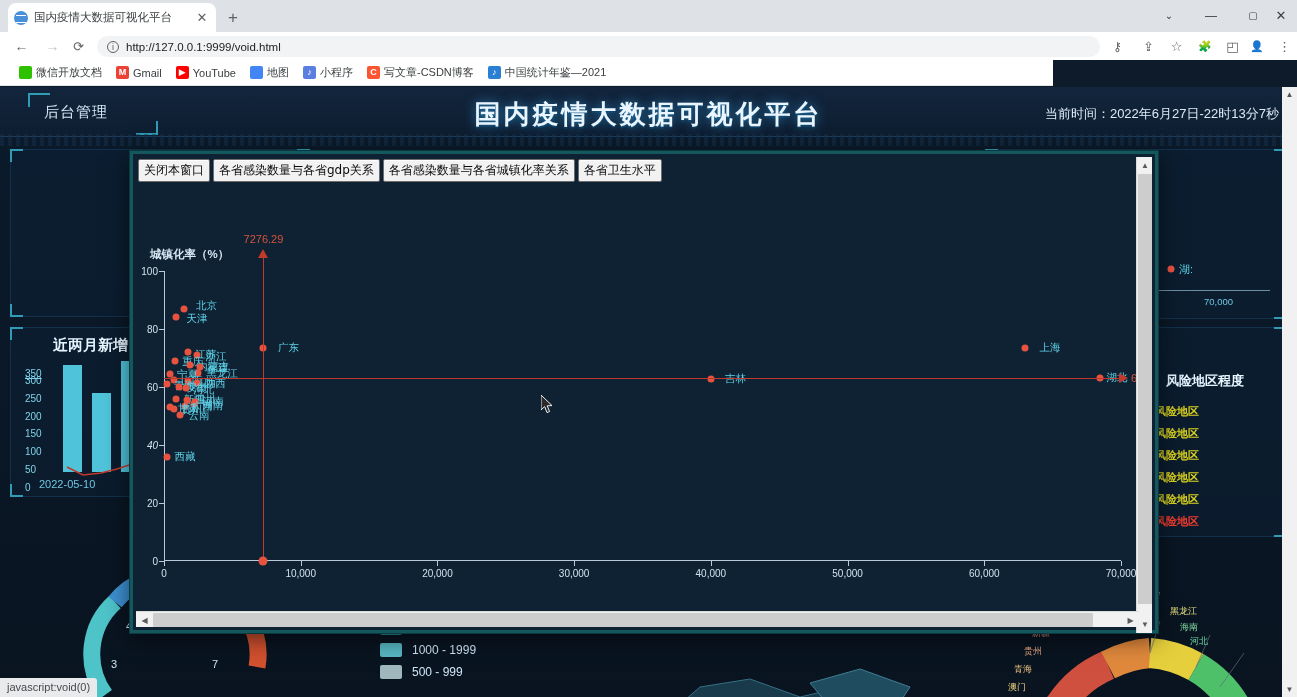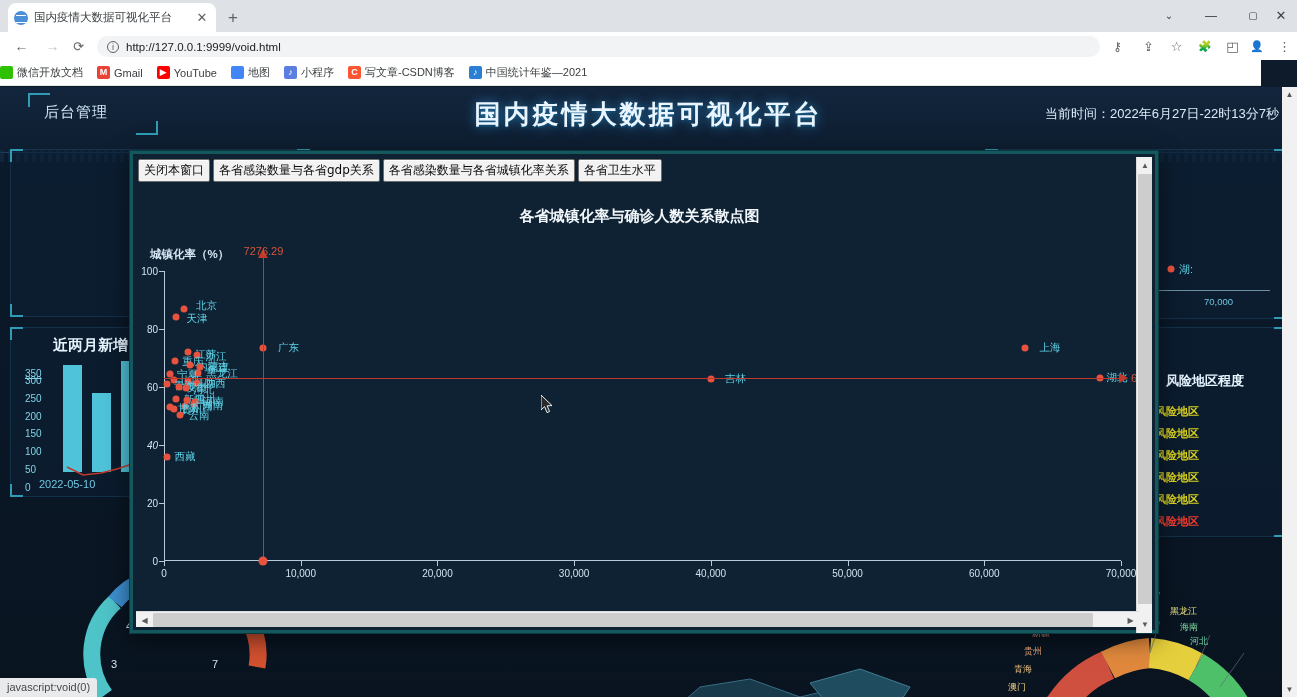--- a/index.html
+++ b/index.html
@@ -70,39 +70,39 @@
     font-size: 9px; line-height: 10px; text-align: center; color: #5f6368; flex: none;
   }
   .omni-url { font-size: 11.5px; color: #202124; }
   .tb-icon {
     position: absolute; top: 5px; width: 19px; height: 19px;
     color: #5f6368; display: flex; align-items: center; justify-content: center;
     font-size: 13px;
   }
 
   .bookmarks {
-    position: absolute; left: 0; top: 60px; width: 1261px; height: 26px;
-    background: #fff; display: flex; align-items: center; padding-left: 0; gap: 14px;
+    position: absolute; left: 0; top: 60px; width: 1053px; height: 26px;
+    background: #fff; display: flex; align-items: center; padding-left: 19px; gap: 14px;
     border-bottom: 1px solid #e3e5e8;
   }
   .bm { display: flex; align-items: center; gap: 4px; }
   .bm-ico {
     width: 13px; height: 13px; border-radius: 2px; flex: none;
     font-size: 9px; line-height: 13px; text-align: center; color: #fff; font-weight: bold;
   }
   .bm-label { font-size: 11px; color: #3c4043; white-space: nowrap; }
 
   
   .dash {
     position: absolute; left: 0; top: 87px; width: 1297px; height: 610px;
     background: linear-gradient(180deg,#0b1b2b 0%,#0a1726 55%,#091420 100%);
     overflow: hidden;
   }
   .dash-header {
-    position: absolute; left: 0; top: 0; width: 1297px; height: 66px;
+    position: absolute; left: 0; top: 0; width: 1297px; height: 50px;
     background: linear-gradient(180deg,#12253c 0%,#0e1e31 100%);
     border-bottom: 1px solid #1d3d5c;
     text-decoration: underline;
   }
   .dash-header::after {
     content: ""; position: absolute; left: 0; bottom: -10px; width: 1297px; height: 12px;
     background: repeating-linear-gradient(90deg,#16314c 0 4px,transparent 4px 8px);
     opacity: .5;
   }
   .admin-btn {
@@ -475,20 +475,34 @@
       <path d="M175 70 A70 70 0 0 1 237 110" fill="none" stroke="#2e6fb8" stroke-width="17"></path>
       <path d="M237 110 A70 70 0 0 1 247 160" fill="none" stroke="#d2512f" stroke-width="17"></path>
     </svg>
     <div class="gauge-num" style="left:101px;top:151px">3</div>
     <div class="gauge-num" style="left:116px;top:113px">4</div>
     <div class="gauge-num" style="left:165px;top:101px">5</div>
     <div class="gauge-num" style="left:187px;top:113px">6</div>
     <div class="gauge-num" style="left:202px;top:151px">7</div>
   </div>
 
+  <div id="bg-maplegend">
+        <div class="ml-row">
+          <span class="ml-sw" style="background: rgb(42, 143, 158);"></span>
+          <span class="ml-lb">2000 - 9999</span>
+        </div>
+        <div class="ml-row">
+          <span class="ml-sw" style="background: rgb(88, 184, 196);"></span>
+          <span class="ml-lb">1000 - 1999</span>
+        </div>
+        <div class="ml-row">
+          <span class="ml-sw" style="background: rgb(159, 183, 189);"></span>
+          <span class="ml-lb">500 - 999</span>
+        </div>
+      </div>
 
   <svg id="bg-map" viewBox="0 0 430 197">
     <path d="M40 150 L70 120 L110 126 L140 100 L190 92 L240 110 L300 96 L360 120 L400 150 L380 190 L300 186 L230 196 L150 190 L70 196 Z" fill="#1b4152" stroke="#3f7f95" stroke-width="1"></path>
     <path d="M250 96 L300 82 L350 100 L330 130 L275 126 Z" fill="#23586b" stroke="#4a90a6" stroke-width="1"></path>
     <path d="M60 140 L100 118 L130 140 L96 166 Z" fill="#1e495b" stroke="#3f7f95" stroke-width="1"></path>
     <circle cx="180" cy="30" r="16" fill="none" stroke="#6fb8c9" stroke-width="1" opacity=".4"></circle>
   </svg>
 
   <div id="bg-pie">
     <svg width="297" height="197" viewBox="0 0 297 197">
@@ -520,21 +534,20 @@
 </div>
 
 <div class="page-scrollbar">
   <div class="page-scroll-arrow" style="top:0">▲</div>
   <div class="page-scroll-arrow" style="bottom:0">▼</div>
 </div>
 
 <div class="modal">
 
   <div class="chart-area">
-    <div class="chart-title">各省城镇化率与确诊人数关系散点图</div>
     <div class="axis-name-y">城镇化率（%）</div>
 
     <div class="plot" id="plot">
       <div class="axis-line" style="left:0;top:0;width:1px;height:290px"></div>
       <div class="axis-line" style="left:0;bottom:0;width:957px;height:1px"></div>
       <div id="yticks">
             <div class="ytick" style="top: 290px;">0</div>
             <div class="ytick-mark" style="top: 290px;"></div>
             <div class="ytick" style="top: 232px;">20</div>
             <div class="ytick-mark" style="top: 232px;"></div>
@@ -621,21 +634,21 @@
             <div class="pt" style="left: 16.4057px; top: 143.55px;"></div>
             <div class="pt-lbl" style="left: 18.4564px; top: 145px;">云南</div>
             <div class="pt" style="left: 3.14443px; top: 185.6px;"></div>
             <div class="pt-lbl" style="left: 4.51157px; top: 185.6px; font-family: Liberation Mono, monospace;">西藏</div>
           </div>
       <div id="crosshair">
             <div class="cross-v" style="left: 99.4773px; top: -14px; height: 304px;"></div>
             <div class="cross-h" style="left: 0px; top: 107.01px; width: 957px;"></div>
             <div class="cross-arrow" style="left: 99.4773px; top: -22px;"></div>
             <div class="cross-arrow-r" style="left: 955px; top: 107.01px;"></div>
-            <div class="cross-val" style="left: 99.4773px; top: -38px; margin-top: 12px;">7276.29</div>
+            <div class="cross-val" style="left: 99.4773px; top: -38px;">7276.29</div>
             <div class="cross-val-r" style="left: 967px; top: 107.01px;">63.1</div>
             <div class="cross-pt" style="left: 99.4773px; top: 290px;"></div>
           </div>
     </div>
 
     <div class="cursor">
       <svg width="13" height="19" viewBox="0 0 13 19">
         <path d="M0 0 L0 15 L3.6 11.6 L6 17.6 L8.6 16.5 L6.2 10.8 L11 10.6 Z" fill="#2b2b2b" stroke="#f0f0f0" stroke-width="1"></path>
       </svg>
     </div>

